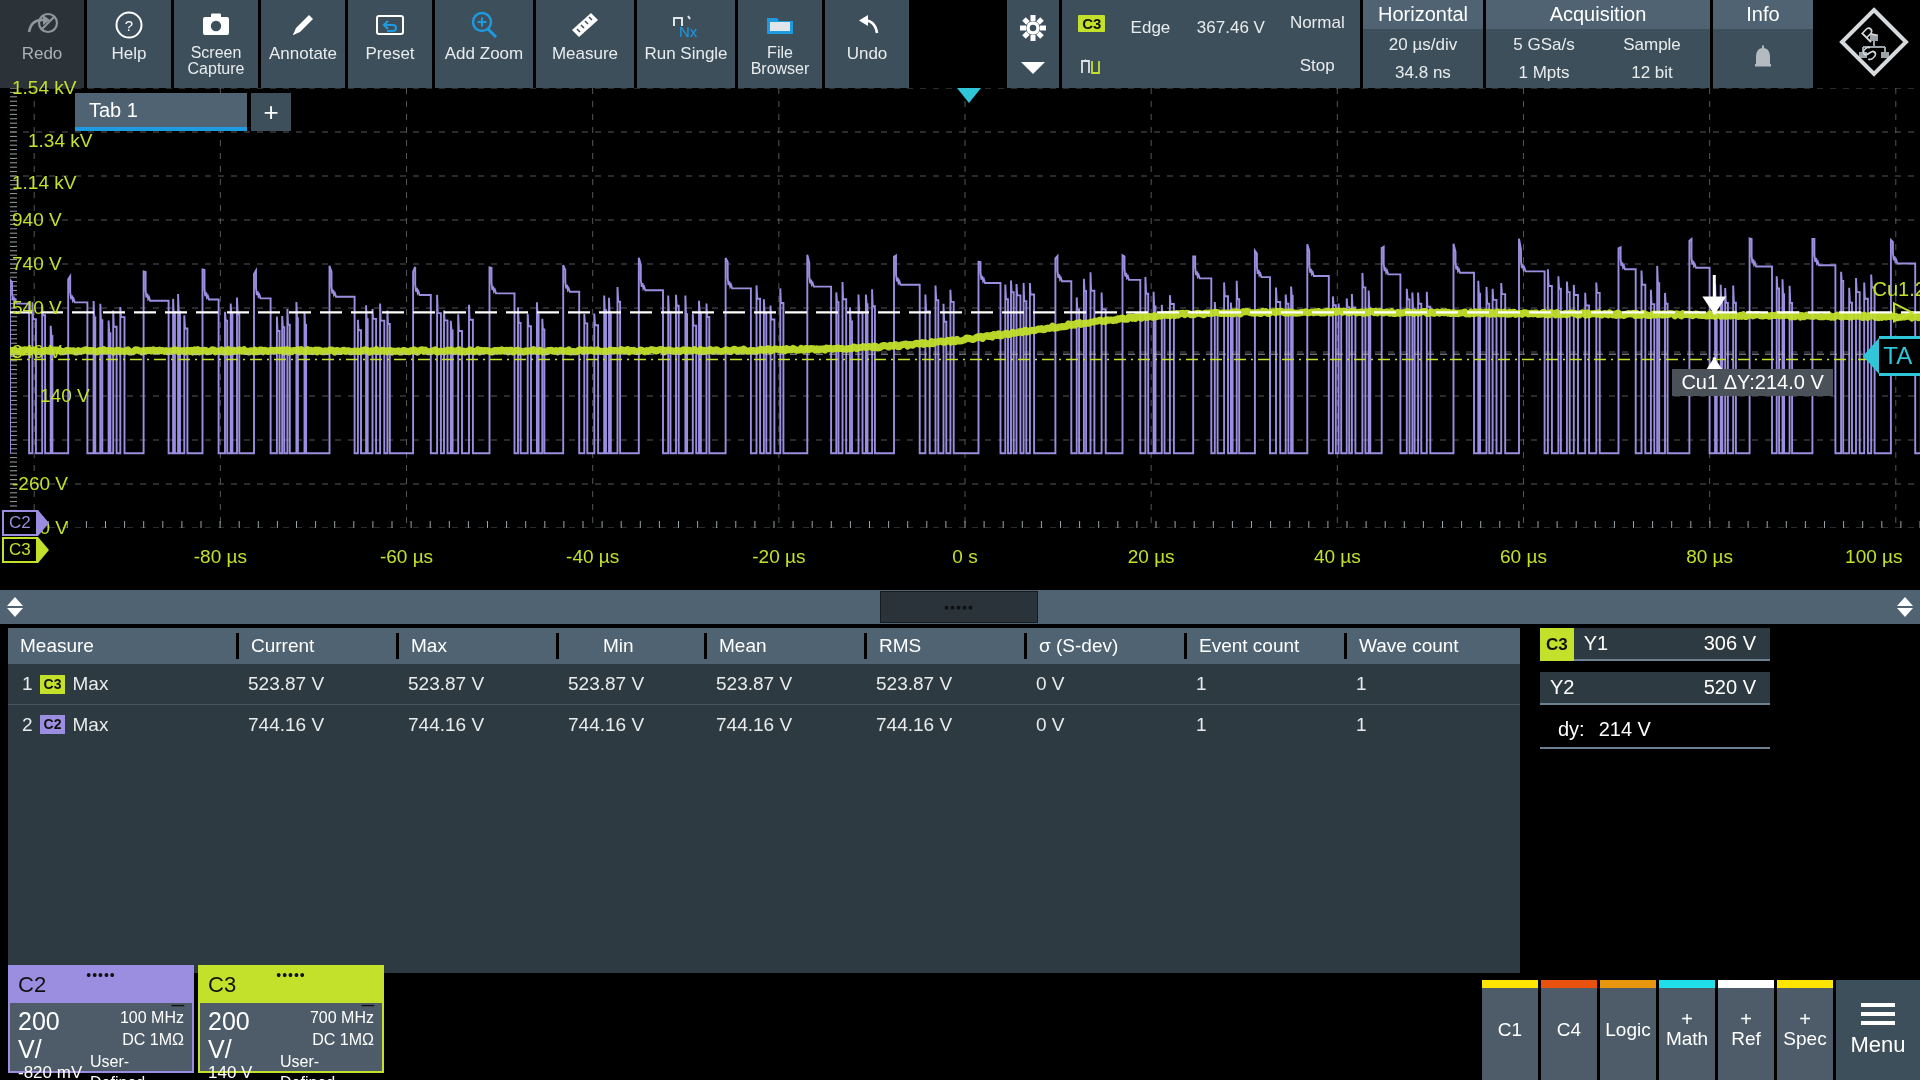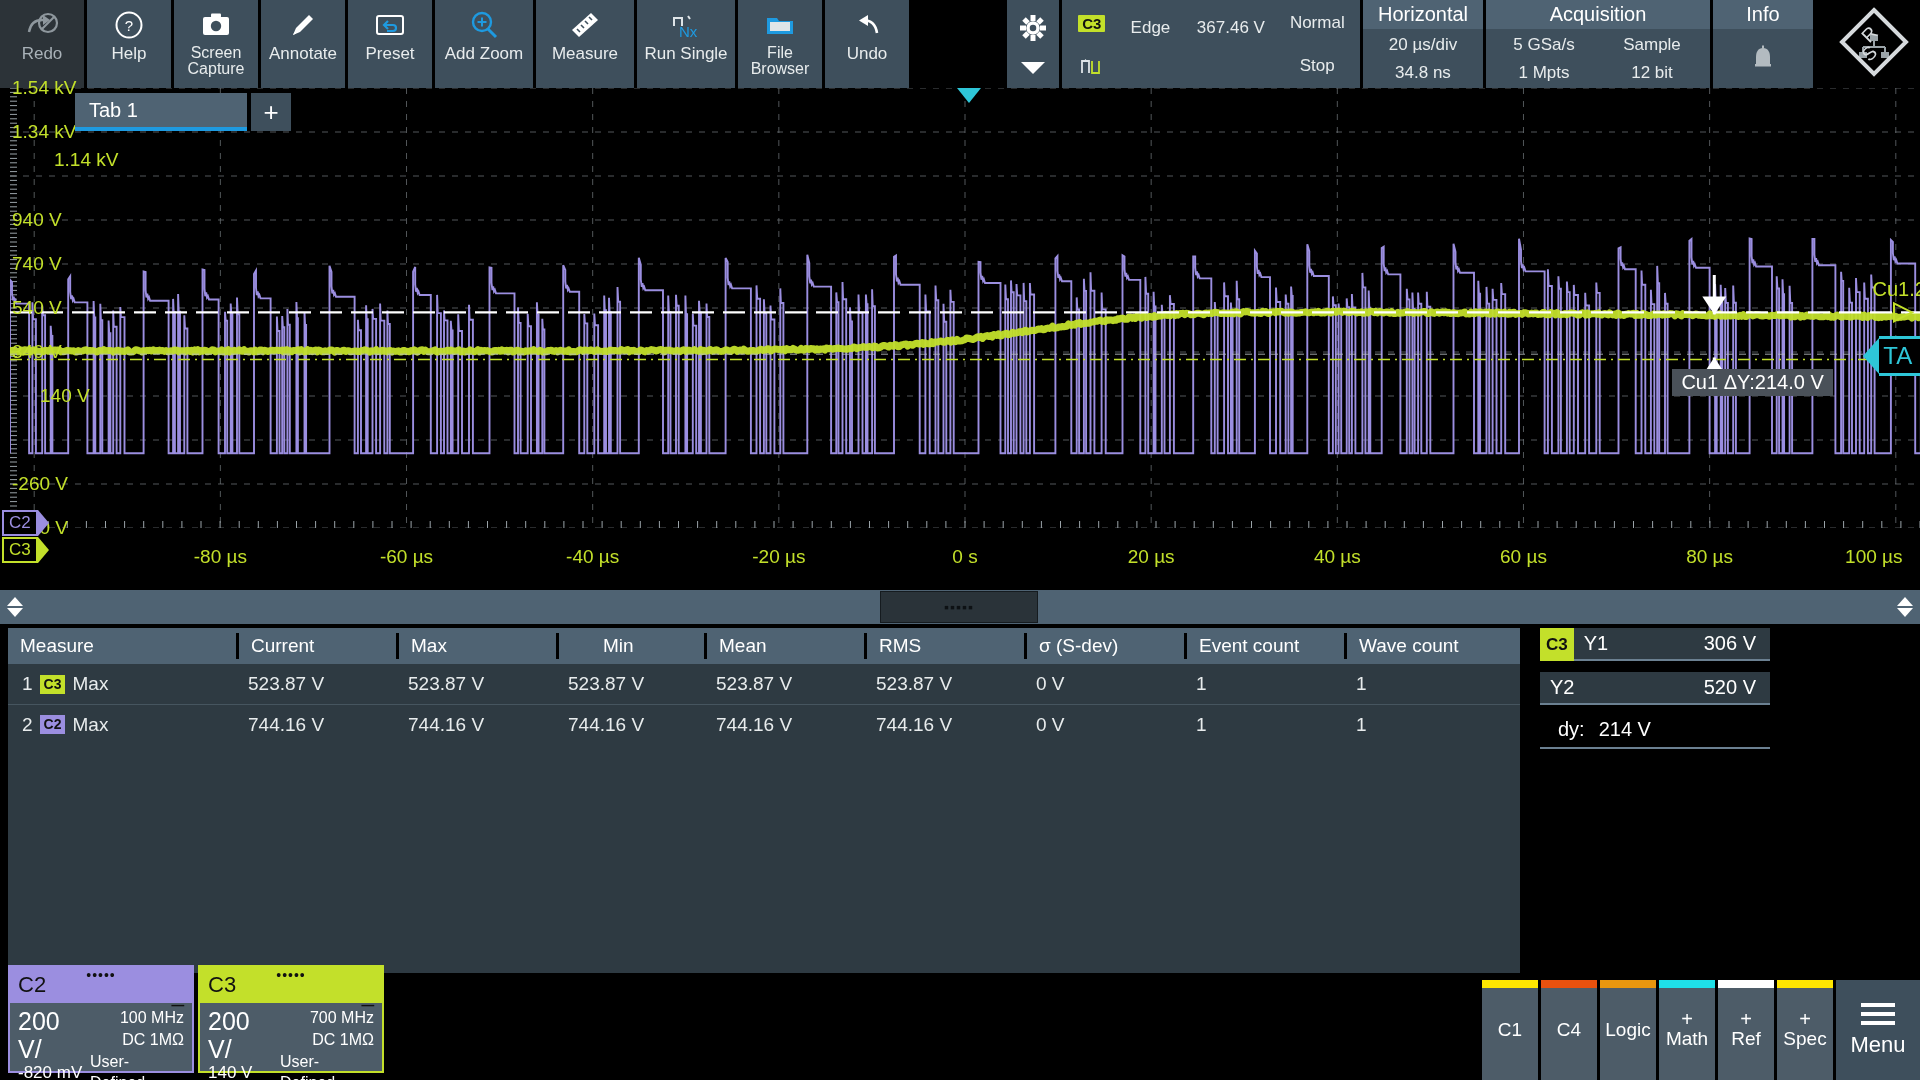--- a/index.html
+++ b/index.html
@@ -709,22 +709,22 @@
 
   <div id="trigmark"></div>
 
   <div id="tabbar">
     <div id="tab1">Tab 1</div>
     <div id="tabadd">+</div>
   </div>
 
   <div id="ylabels">
       <div class="ylab" style="top: -11px;">1.54 kV</div>
-      <div class="ylab" style="top: 33px;">1.34 kV</div>
-      <div class="ylab" style="top: 61px; margin-left: 42px;">1.14 kV</div>
+      <div class="ylab" style="top: 42px; margin-left: 16px;">1.34 kV</div>
+      <div class="ylab" style="top: 84px;">1.14 kV</div>
       <div class="ylab" style="top: 121px;">940 V</div>
       <div class="ylab" style="top: 165px;">740 V</div>
       <div class="ylab" style="top: 209px;">540 V</div>
       <div class="ylab" style="top: 253px;">340 V</div>
       <div class="ylab" style="top: 297px; left: 28px;">140 V</div>
       <div class="ylab" style="top: 341px; opacity: 0;">-60 V</div>
       <div class="ylab" style="top: 385px;">-260 V</div>
       <div class="ylab" style="top: 429px;">-460 V</div>
     </div>
   <div id="xlabels">

